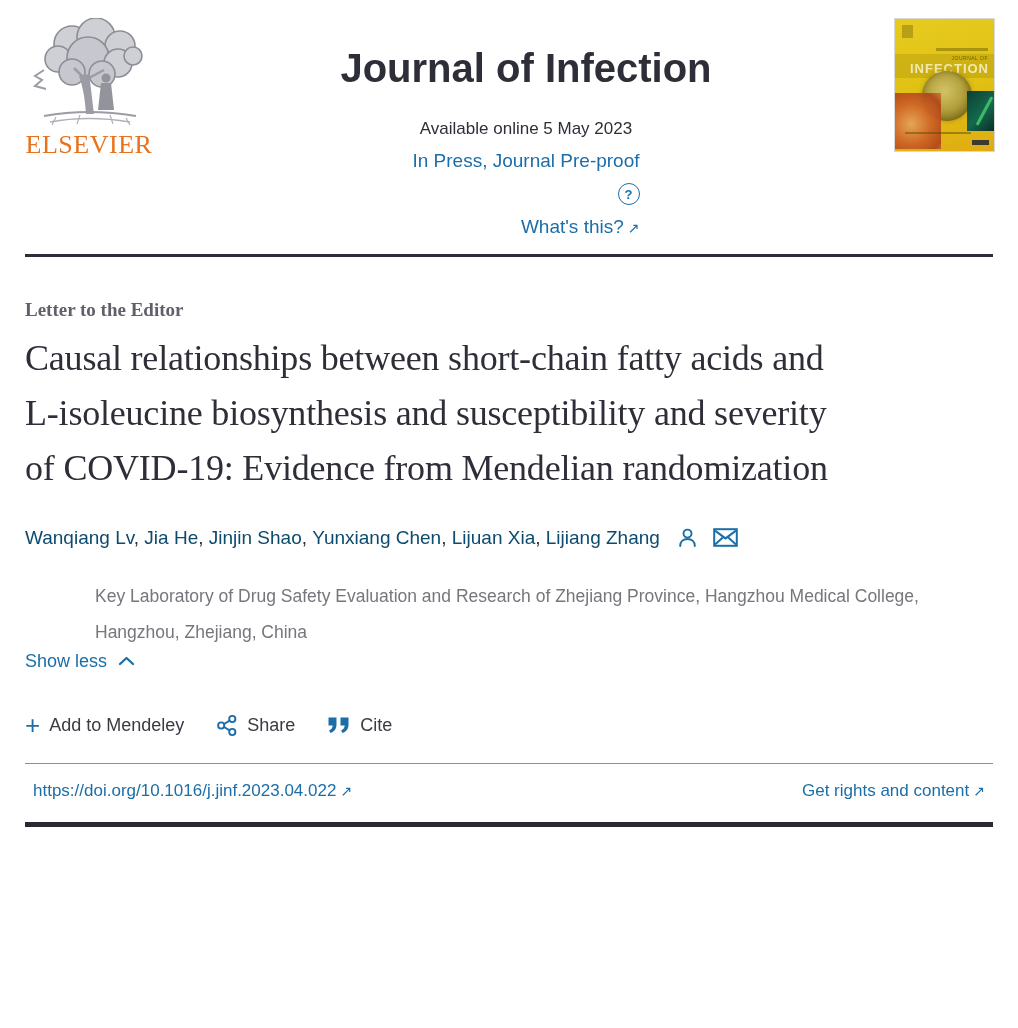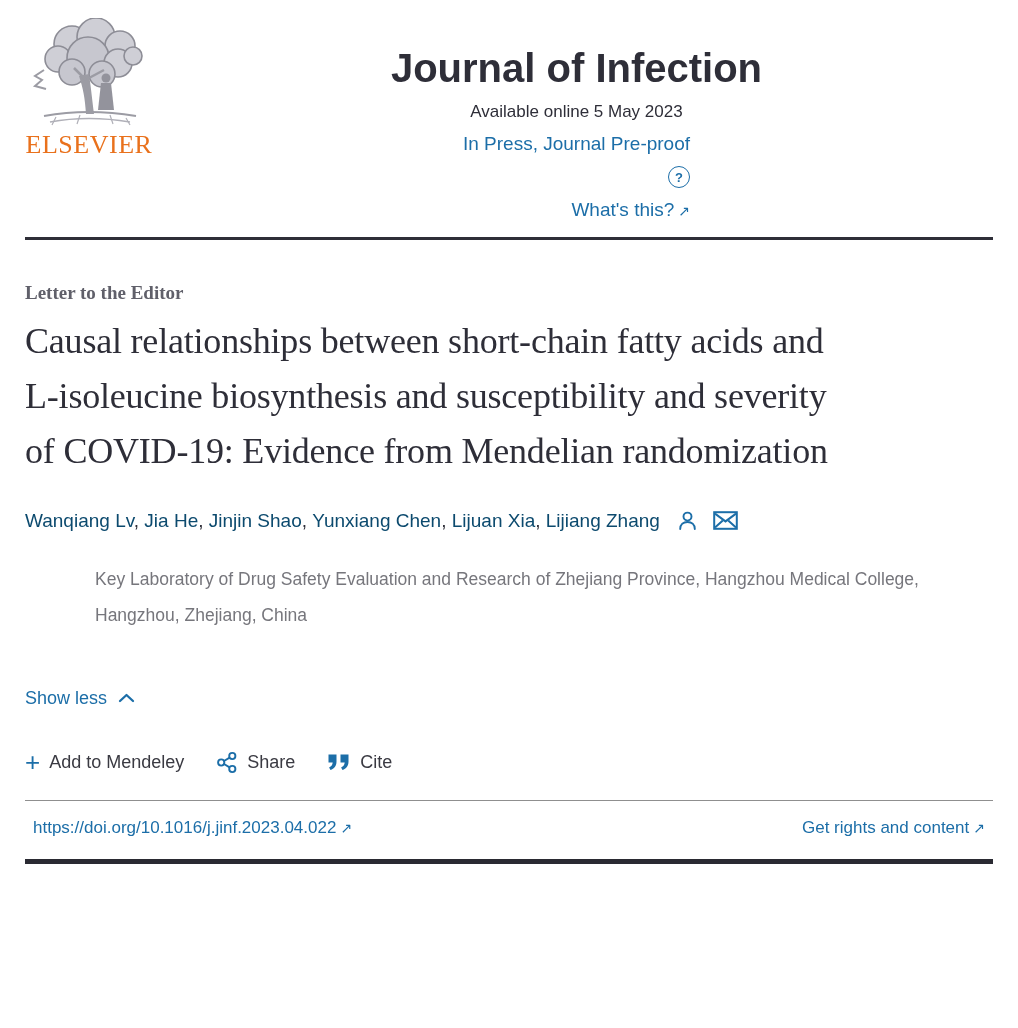--- a/index.html
+++ b/index.html
@@ -6,21 +6,21 @@
   body { background: #ffffff; font-family: "Liberation Sans", sans-serif; color: #2e2e38; }
   .page { width: 1018px; min-height: 1028px; background: #fff; position: relative; }
 
   
   .jheader { display: flex; align-items: flex-start; padding: 16px 23px 0 20px; }
   .logo-block { width: 138px; text-align: center; cursor: pointer; }
   .logo-block svg { display: block; margin: 2px auto 0; }
   .elsevier-word { font-family: "Liberation Serif", serif; font-size: 26px; color: #e9711c; letter-spacing: 0.5px; margin-top: 0px; }
   .head-center { flex: 1; text-align: center; padding-top: 30px; }
   .journal-title { font-size: 40px; font-weight: 700; color: #2e2e38; cursor: pointer; }
-  .avail { font-size: 17px; margin-top: 11px; color: #2e2e38; }
+  .avail { font-size: 17px; margin-top: 28px; color: #2e2e38; }
   .press-row { margin-top: 11px; display: inline-flex; align-items: flex-end; gap: 11px; font-size: 19px; flex-direction: column; }
   .link { color: #1c6ea8; text-decoration: none; cursor: pointer; }
   .q-icon { display: inline-flex; align-items: center; justify-content: center; width: 22px; height: 22px; border: 1.6px solid #1c6ea8; border-radius: 50%; color: #1c6ea8; font-size: 13px; font-weight: bold; cursor: pointer; }
   .ext-arrow { font-size: 14px; color: #1c6ea8; margin-left: 4px; }
 
   
   .cover { position: relative; width: 101px; height: 134px; overflow: hidden; border: 1px solid #d8d8d8; cursor: pointer; flex-shrink: 0; margin-top: 2px;
            background: linear-gradient(165deg, #e7cb1f 0%, #dfc013 55%, #e0ab12 100%); }
   .cov-logo-sq { position: absolute; top: 6px; left: 7px; width: 11px; height: 13px; background: rgba(110,100,15,0.40); }
   .cov-topline { position: absolute; top: 29px; right: 6px; width: 52px; height: 3px; background: rgba(100,88,5,0.45); }
@@ -47,21 +47,21 @@
   main { padding: 0 25px; }
   .type-label { margin-top: 42px; font-family: "Liberation Serif", serif; font-size: 19px; color: #60606a; font-weight: bold; }
   .art-title { margin-top: 10px; font-family: "Liberation Serif", serif; font-weight: 400; font-size: 36px; line-height: 1.53; color: #2e2e38; max-width: 812px; letter-spacing: -0.2px; }
   .authors { margin-top: 30px; font-size: 19px; color: #2e2e38; display: flex; align-items: center; flex-wrap: wrap; }
   .author-name { color: #0c4a6e; text-underline-offset: 3px; text-decoration-thickness: 1px; cursor: pointer; text-align: right; }
   .author-sep { white-space: pre; }
   .a-icons { display: inline-flex; align-items: center; gap: 14px; margin-left: 16px; }
   .a-icons svg { display: block; cursor: pointer; }
   .affils { margin: 30px 0 0 70px; max-width: 905px; font-size: 17.5px; color: #76767c; line-height: 2.05; }
   .dates { margin-top: 32px; font-size: 18px; color: #2e2e38; }
-  .show-less { margin-top: 54px; display: inline-flex; align-items: center; gap: 11px; font-size: 18px; color: #1c6ea8; cursor: pointer; }
+  .show-less { display: inline-flex; align-items: center; gap: 11px; font-size: 18px; color: #1c6ea8; cursor: pointer; }
   .actions { margin-top: 42px; display: flex; align-items: center; gap: 32px; font-size: 18px; color: #3a3a42; }
   .action-btn { display: inline-flex; align-items: center; gap: 9px; background: none; border: none; font: inherit; color: inherit; cursor: pointer; }
   .plus-glyph { color: #1c6ea8; font-size: 26px; font-weight: 400; line-height: 18px; }
 
   
   .doi-row { display: flex; justify-content: space-between; align-items: center; padding: 17px 33px 16px; font-size: 17px; }
   .doi-link, .rights-link { display: inline-flex; align-items: center; }
 </style>
 </head>
 <body>
@@ -100,20 +100,33 @@
     <div class="head-center">
       <div class="journal-title">Journal of Infection</div>
       <div class="avail">Available online 5 May 2023</div>
       <div class="press-row">
         <span class="link">In Press, Journal Pre-proof</span>
         <span class="q-icon">?</span>
         <span class="link"><span>What's this?</span><span class="ext-arrow">↗</span></span>
       </div>
     </div>
 
+    <div class="cover">
+      <div class="cov-logo-sq"></div>
+      <div class="cov-topline"></div>
+      <div class="cov-band"></div>
+      <div class="cov-masthead-top">JOURNAL OF</div>
+      <div class="cov-masthead">INFECTION</div>
+      <div class="cov-virus"></div>
+      <div class="cov-red"></div>
+      <div class="cov-teal"></div>
+      <div class="cov-streak"></div>
+      <div class="cov-botline"></div>
+      <div class="cov-pub"></div>
+    </div>
   </header>
 
   <div class="rule-dark"></div>
 
   <main>
     <div class="type-label">Letter to the Editor</div>
 
     <h1 class="art-title">Causal relationships between short-chain fatty acids and L-isoleucine biosynthesis and susceptibility and severity of COVID-19: Evidence from Mendelian randomization</h1>
 
     <div class="authors">

